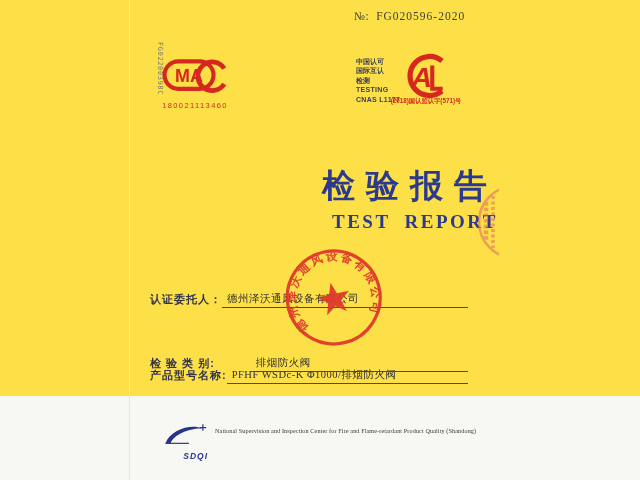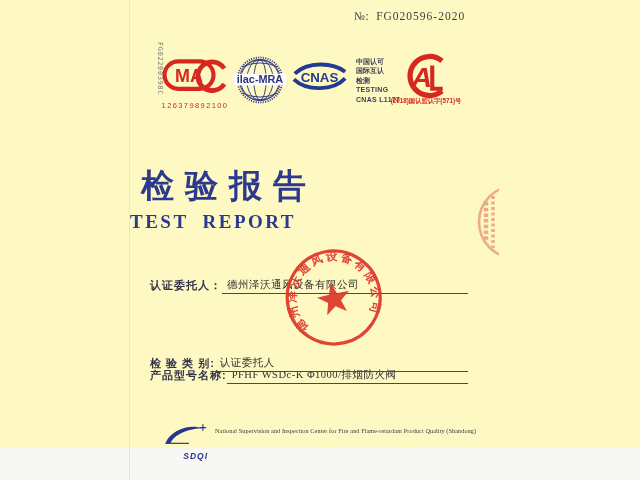--- a/index.html
+++ b/index.html
@@ -1,19 +1,19 @@
 <!DOCTYPE html>
 <html><head>
 <meta charset="utf-8">
 <style>
   * { margin:0; padding:0; box-sizing:border-box; }
   body { width:640px; height:480px; overflow:hidden; background:#f7f7f4; }
   .page {
-    position:relative; width:640px; height:448px;
-    background:#fef9c3;
+    position:relative; width:640px; height:396px;
+    background:#fde047;
     font-family:"Liberation Sans", sans-serif;
     color:#333;
   }
   .page-edge-left { position:absolute; left:129px; top:0; width:1px; height:480px; background:#e4e4e0; }
 
   
   .serial { position:absolute; left:354px; top:10px; font-family:"Liberation Serif", serif;
             font-size:11.5px; color:#3d3d3d; letter-spacing:.5px; }
   .serial .num { margin-left:7px; letter-spacing:1px; }
 
@@ -29,35 +29,35 @@
   .ilac-wrap { left:229px; top:49px; }
   .cnas-wrap { left:291px; top:61px; }
   .cnas-text { position:absolute; left:356px; top:57px; font-size:7px; line-height:1.35;
                color:#3c3c55; font-weight:bold; white-space:nowrap; }
   .cnas-text .lat { font-weight:bold; letter-spacing:.3px; }
   .cal-wrap { left:398px; top:52px; }
   .cal-caption { position:absolute; left:383px; top:97px; width:86px; text-align:center;
                  font-size:6.3px; color:#d5281e; white-space:nowrap; font-weight:bold; }
 
   
-  .title-zh { position:absolute; left:130px; top:164px; width:368px; text-align:left;
+  .title-zh { position:absolute; left:130px; top:164px; width:368px; text-align:right;
               font-size:33px; font-weight:bold; color:#2b3a8e;
               letter-spacing:11px; text-indent:11px; }
-  .title-en { position:absolute; left:130px; top:211px; width:368px; text-align:left;
+  .title-en { position:absolute; left:130px; top:211px; width:368px; text-align:right;
               font-family:"Liberation Serif", serif; font-size:19px; font-weight:bold;
               color:#2b3a8e; letter-spacing:2.5px; word-spacing:7px; }
 
   
   .frow { position:absolute; left:150px; width:318px; display:flex; align-items:flex-end; }
   .frow .flabel { font-size:11px; color:#33334a; font-weight:bold; white-space:nowrap;
                   letter-spacing:1px; padding-bottom:1px; }
   .frow .fline  { flex:1; border-bottom:1px solid #4a4a4a; padding:0 2px 1px 5px;
                   font-family:"Liberation Serif", serif; font-size:10.5px; color:#2e2e2e;
                   letter-spacing:.5px; white-space:nowrap; }
-  .frow1 { top:278px; } .frow2 { top:325px;margin-top:43px; } .frow3 { top:356px; }
+  .frow1 { top:292px; } .frow2 { top:325px;margin-top:43px; } .frow3 { top:356px;gap:36px; }
 
   
   .stamp { position:absolute; left:283px; top:246px; width:101px; height:101px;
            transform:rotate(-12deg); opacity:.93; }
   
   .partial-stamp { position:absolute; left:469px; top:184px; width:30px; height:78px;
                    overflow:hidden; opacity:.55; }
 
   
   .footer { position:absolute; left:162px; top:423px; display:flex; align-items:flex-start; }
@@ -80,46 +80,24 @@
   </div>
 
   <div class="side-code">FG02200398C</div>
 
   <div class="logo cma-wrap">
     <svg width="66" height="43" viewBox="0 0 110 72">
       <rect x="4" y="14" width="82" height="46" rx="23" fill="none" stroke="#d5281e" stroke-width="7"></rect>
       <text x="45" y="49" font-size="30" font-weight="bold" fill="#d5281e" text-anchor="middle" font-family="Liberation Sans, sans-serif">MA</text>
       <path d="M 104 26 A 24 24 0 1 0 104 52" fill="none" stroke="#d5281e" stroke-width="8"></path>
     </svg>
-    <div class="cma-num">126379892100</div>
+    <div class="cma-num">180021113460</div>
   </div>
 
-  <div class="logo ilac-wrap">
-    <svg width="62" height="62" viewBox="0 0 80 80">
-      <circle cx="40" cy="40" r="29" fill="none" stroke="#2a3580" stroke-width="2.4" stroke-dasharray="1.4 1.7"></circle>
-      <circle cx="40" cy="40" r="26.5" fill="none" stroke="#2a3580" stroke-width="1.2"></circle>
-      <g fill="none" stroke="#2a3580" stroke-width="1.2">
-        <ellipse cx="40" cy="40" rx="8" ry="26"></ellipse>
-        <ellipse cx="40" cy="40" rx="17" ry="26"></ellipse>
-        <ellipse cx="40" cy="40" rx="25" ry="26"></ellipse>
-        <path d="M 17 23 Q 40 13 63 23"></path>
-        <path d="M 17 57 Q 40 67 63 57"></path>
-      </g>
-      <rect x="6" y="32" width="68" height="15" fill="#fcfcfa"></rect>
-      <text x="40" y="44" text-anchor="middle" font-size="14" font-weight="bold" fill="#2a3580" font-family="Liberation Sans, sans-serif">ilac-MRA</text>
-    </svg>
-  </div>
 
-  <div class="logo cnas-wrap">
-    <svg width="57" height="31" viewBox="0 0 120 64">
-      <path d="M 8 26 C 35 0 88 2 114 22" fill="none" stroke="#223a8f" stroke-width="8"></path>
-      <path d="M 6 38 C 34 64 90 62 114 36" fill="none" stroke="#223a8f" stroke-width="8"></path>
-      <text x="60" y="43" text-anchor="middle" font-size="28" font-weight="bold" fill="#223a8f" font-family="Liberation Sans, sans-serif">CNAS</text>
-    </svg>
-  </div>
 
   <div class="cnas-text">
     <div>中国认可</div>
     <div>国际互认</div>
     <div>检测</div>
     <div class="lat">TESTING</div>
     <div class="lat">CNAS L1177</div>
   </div>
 
   <div class="logo cal-wrap">
@@ -145,21 +123,21 @@
   <div class="frow frow1">
     <span class="flabel">认证委托人：</span>
     <span class="fline">德州泽沃通风设备有限公司</span>
   </div>
   <div class="frow frow2">
     <span class="flabel">产品型号名称:</span>
     <span class="fline">PFHF WSDc-K Φ1000/排烟防火阀</span>
   </div>
   <div class="frow frow3">
     <span class="flabel">检 验 类 别:</span>
-    <span class="fline">认证委托人</span>
+    <span class="fline">排烟防火阀</span>
   </div>
 
   <div class="stamp">
     <svg width="101" height="101" viewBox="0 0 100 100">
       <defs>
         <path id="stamp-arc" d="M 28 83 A 38 38 0 1 1 72 83" fill="none"></path>
       </defs>
       <circle cx="50" cy="51" r="46" fill="none" stroke="#de372b" stroke-width="3.2"></circle>
       <polygon points="50,36 54,47.5 66.2,47.7 56.5,55.1 60,66.8 50,59.8 40,66.8 43.5,55.1 33.8,47.7 46,47.5" fill="#de372b"></polygon>
       <text font-size="11.5" font-weight="bold" fill="#de372b" letter-spacing="2.5" font-family="Liberation Sans, sans-serif">

